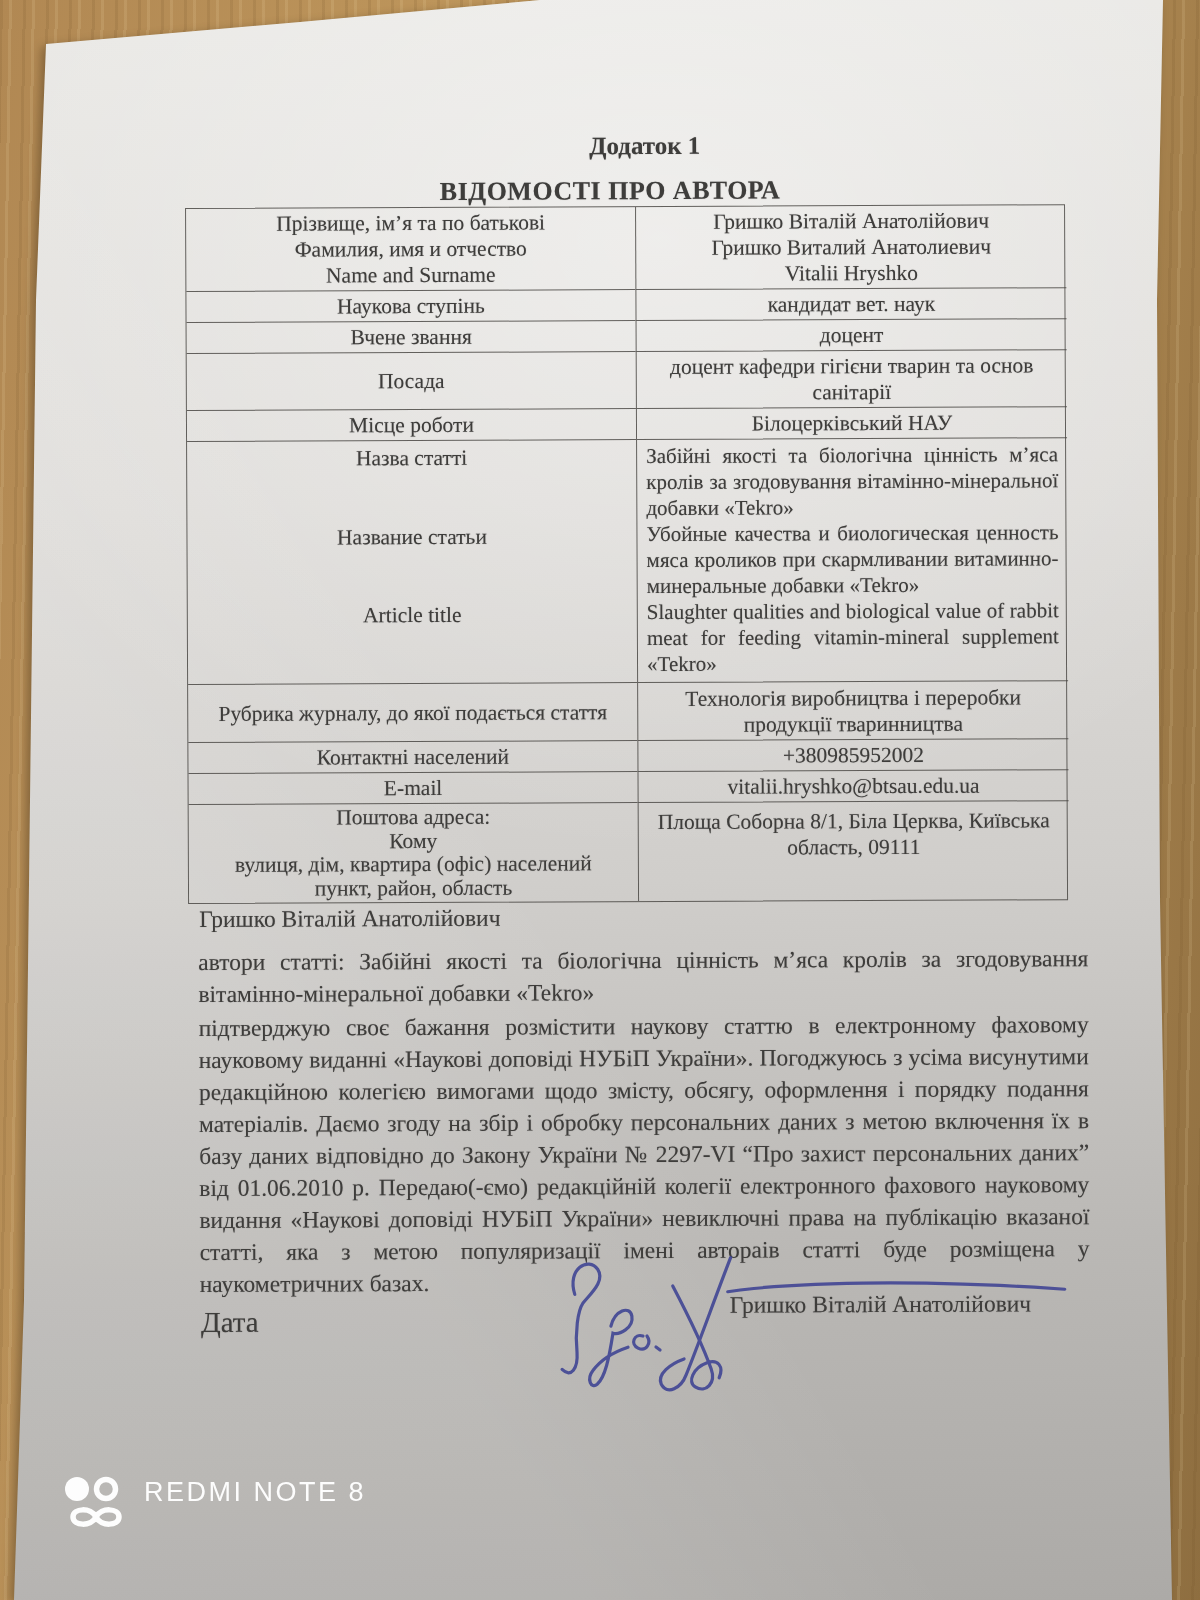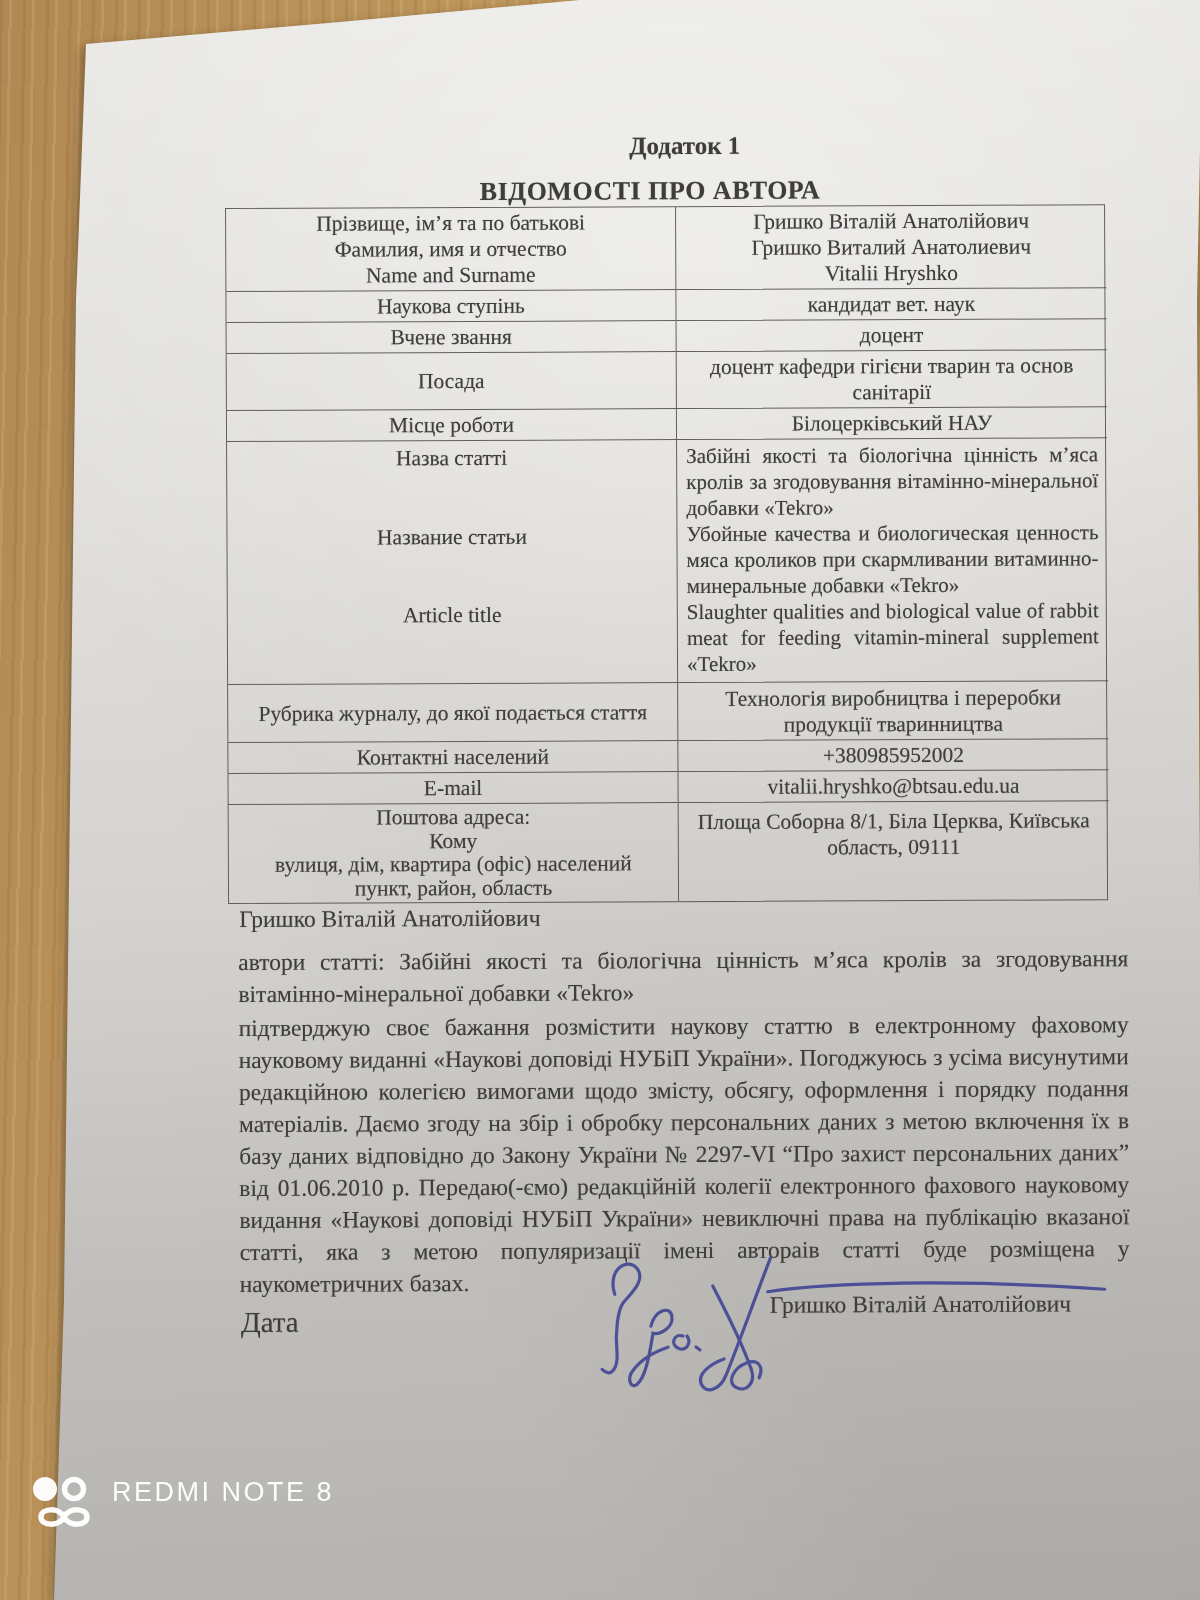--- a/index.html
+++ b/index.html
@@ -13,21 +13,20 @@
       linear-gradient(100deg,#b18853 0%,#bd955b 30%,#c89f62 55%,#a8834e 78%,#8e6e40 100%);
   }
   .paper-wrap{position:absolute;inset:0;filter:drop-shadow(-4px 3px 5px rgba(70,50,25,0.45));}
   .paper{
     position:absolute;inset:0;
     clip-path:polygon(46px 44px,300px 22px,540px 0px,1163px 0px,1157px 300px,1160px 900px,1172px 1600px,14px 1600px,24px 1300px,36px 300px);
     background:
       radial-gradient(90% 55% at 55% 15%, rgba(255,255,255,0.38), rgba(255,255,255,0) 70%),
       linear-gradient(60deg, rgba(255,255,255,0.10) 0 28%, rgba(255,255,255,0) 45%),
       linear-gradient(178deg,#eae9e6 0%,#dfddda 30%,#d0cecb 55%,#bab8b5 78%,#acaaa7 100%);
-    margin-left: 40px;
   }
   .content{position:absolute;inset:0;transform:rotate(-0.25deg);transform-origin:200px 200px;
     color:#3e3d3b;text-shadow:0 0 1px rgba(62,61,59,0.40);}
   .doc-appendix{position:absolute;left:185px;top:134px;width:920px;text-align:center;
     font-weight:bold;font-size:25px;}
   .doc-title{position:absolute;left:150px;top:178px;width:920px;text-align:center;
     font-weight:bold;font-size:26px;letter-spacing:0.5px;}
   .tbl{position:absolute;left:185px;top:208px;width:880px;
     display:grid;grid-template-columns:449px 431px;
     border:1.6px solid rgba(74,72,68,0.85);box-sizing:border-box;
@@ -42,21 +41,21 @@
   .cell.article-vals p{margin:0;text-align:justify;text-align-last:left;font-size:21px;}
   .addr-label div{line-height:23.5px;}
   .body-name{position:absolute;left:196px;top:906px;font-size:23.5px;}
   .authors-line{position:absolute;left:195px;top:946px;width:890px;margin:0;
     font-size:23.5px;line-height:32px;text-align:justify;text-align-last:left;}
   .statement{position:absolute;left:195px;top:1012px;width:890px;margin:0;
     font-size:23.5px;line-height:32px;text-align:justify;text-align-last:left;}
   .date-label{position:absolute;left:196px;top:1306px;font-size:29px;}
   .sig-svg{position:absolute;left:540px;top:1252px;width:540px;height:152px;}
   .sig-name{position:absolute;left:725px;top:1294px;font-size:23.5px;white-space:nowrap;}
-  .watermark{position:absolute;left:32px;top:1476px;display:flex;align-items:flex-start;gap:18px;
+  .watermark{position:absolute;left:64px;top:1476px;display:flex;align-items:flex-start;gap:18px;
     font-family:"Liberation Sans","DejaVu Sans",sans-serif;color:rgba(255,255,255,0.97);}
   .wm-text{display:flex;flex-direction:column;gap:6px;padding-top:2px;}
   .wm-line{font-size:27px;font-weight:500;letter-spacing:2.5px;line-height:29px;white-space:nowrap;}
 </style>
 </head>
 <body>
 
 <div class="paper-wrap">
   <div class="paper">
     <div class="content">

